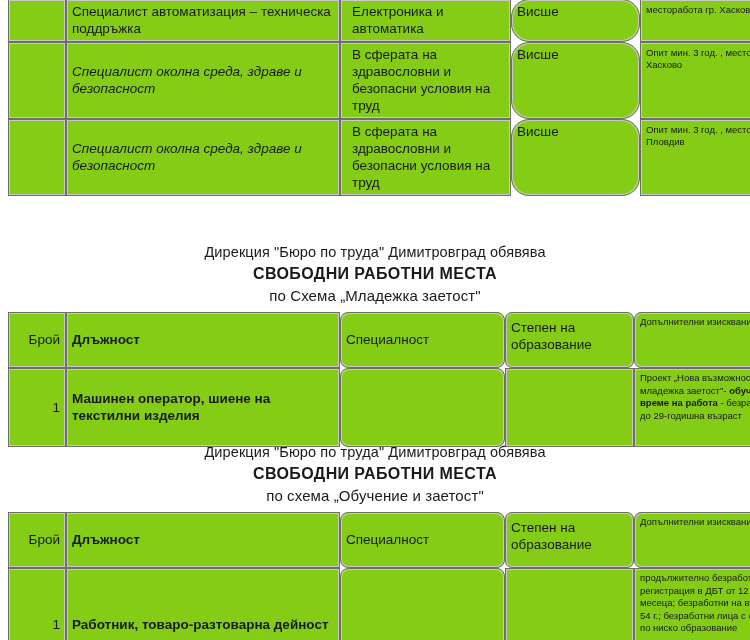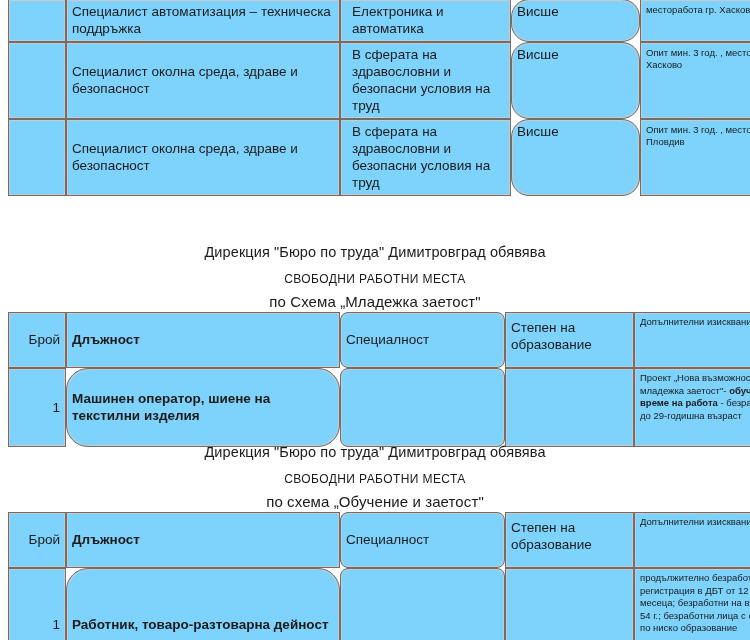--- a/index.html
+++ b/index.html
@@ -25,21 +25,21 @@
     background: #ffffff;
   }
   .doc-table td,
   .doc-table th {
     border: 1px solid #6e6e6e;
     box-shadow: 0 0 0 1px #c9c9c9 inset;
     vertical-align: top;
     padding: 3px 5px 4px 5px;
     font-weight: normal;
     text-align: left;
-    background: #7dd3fc;
+    background: #84cc16;
   }
 
   
   #table-top {
     left: 8px;
     top: -1px;
     width: 752px;
   }
   #table-top td {
     font-size: 13.5px;
@@ -51,42 +51,41 @@
   #table-top td.c-edu     { width: 117px; border-radius: 18px; }
   #table-top td.c-extra   {
     width: 168px;
     font-size: 9.5px;
     line-height: 12px;
     padding-top: 4px;
   }
   #table-top td.c-pos,
   #table-top td.c-spec,
   #table-top td.c-edu { vertical-align: top; }
-  #table-top tr.row-mid td.c-pos { vertical-align: middle; }
+  #table-top tr.row-mid td.c-pos { vertical-align: middle; font-style: italic; }
 
   
   .heading-block {
     position: absolute;
     left: 0;
     width: 750px;
     text-align: center;
   }
   .heading-line-1 {
     font-size: 14.5px;
     line-height: 19px;
     letter-spacing: 0.1px;
     white-space: nowrap;
   }
   .heading-line-2 {
-    font-size: 12px;
-    font-weight: normal;
+    font-size: 16px;
+    font-weight: bold;
     line-height: 23px;
     letter-spacing: 0.4px;
     white-space: nowrap;
-    margin-top: 6px;
   }
   .heading-line-3 {
     font-size: 15px;
     line-height: 21px;
     letter-spacing: 0.1px;
     white-space: nowrap;
   }
 
   
   .scheme-table {
@@ -106,23 +105,23 @@
     width: 168px;
     font-size: 9.5px;
     line-height: 12.5px;
     padding-top: 3px;
   }
   .scheme-table thead th {
     vertical-align: middle;
     height: 44px;
   }
   .scheme-table thead th.c-edu,
-  .scheme-table thead th.c-extra { vertical-align: top; }
+  .scheme-table thead th.c-extra { vertical-align: top; border-radius: 7px; }
   .scheme-table thead th.c-edu { padding-top: 6px; }
-  .scheme-table tbody td.c-pos { vertical-align: middle; border-radius: 22px; }
+  .scheme-table tbody td.c-pos { vertical-align: middle; }
 
   #table-middle { top: 312px; }
   #table-middle tbody td { height: 70px; }
   #table-bottom { top: 512px; }
   #table-bottom tbody td { height: 105px; }
 
   #heading-middle { top: 243px; }
   #heading-bottom { top: 443px; }
 
   .extra-bold { font-weight: bold; }

